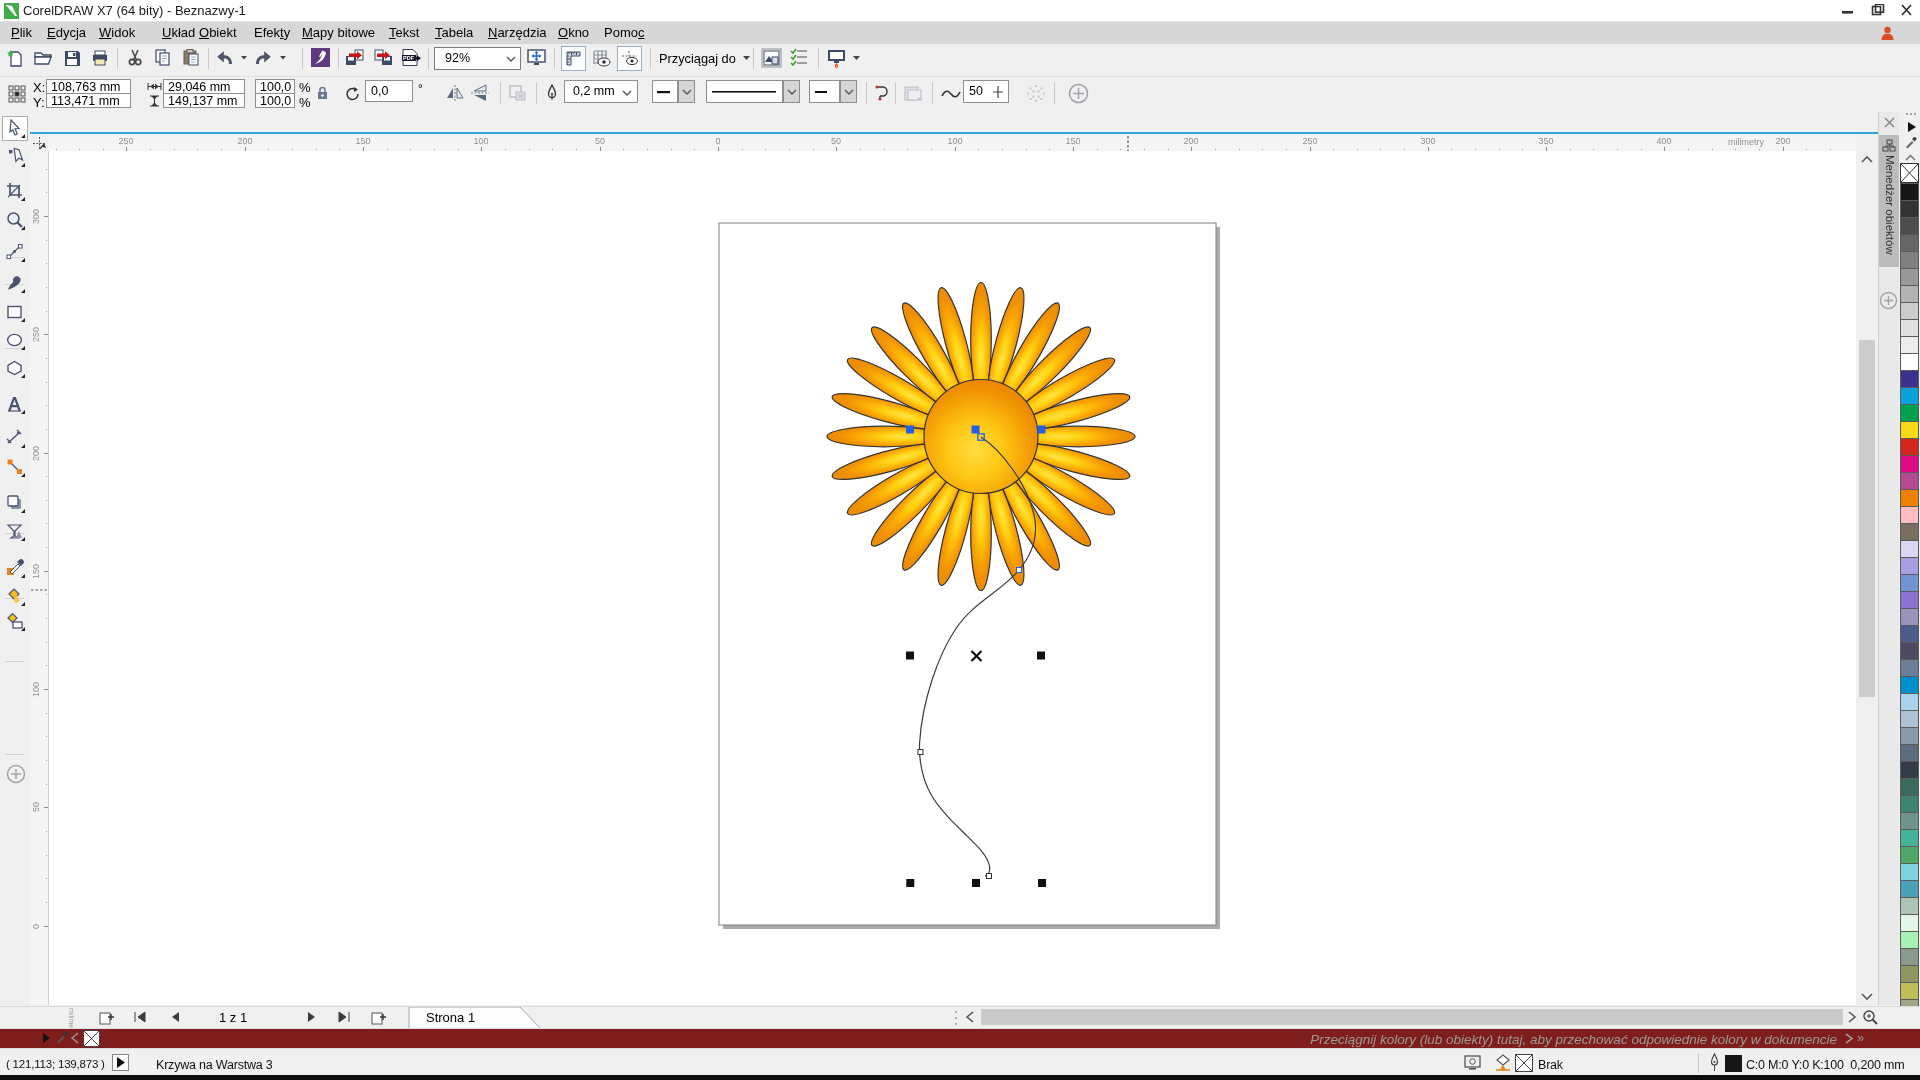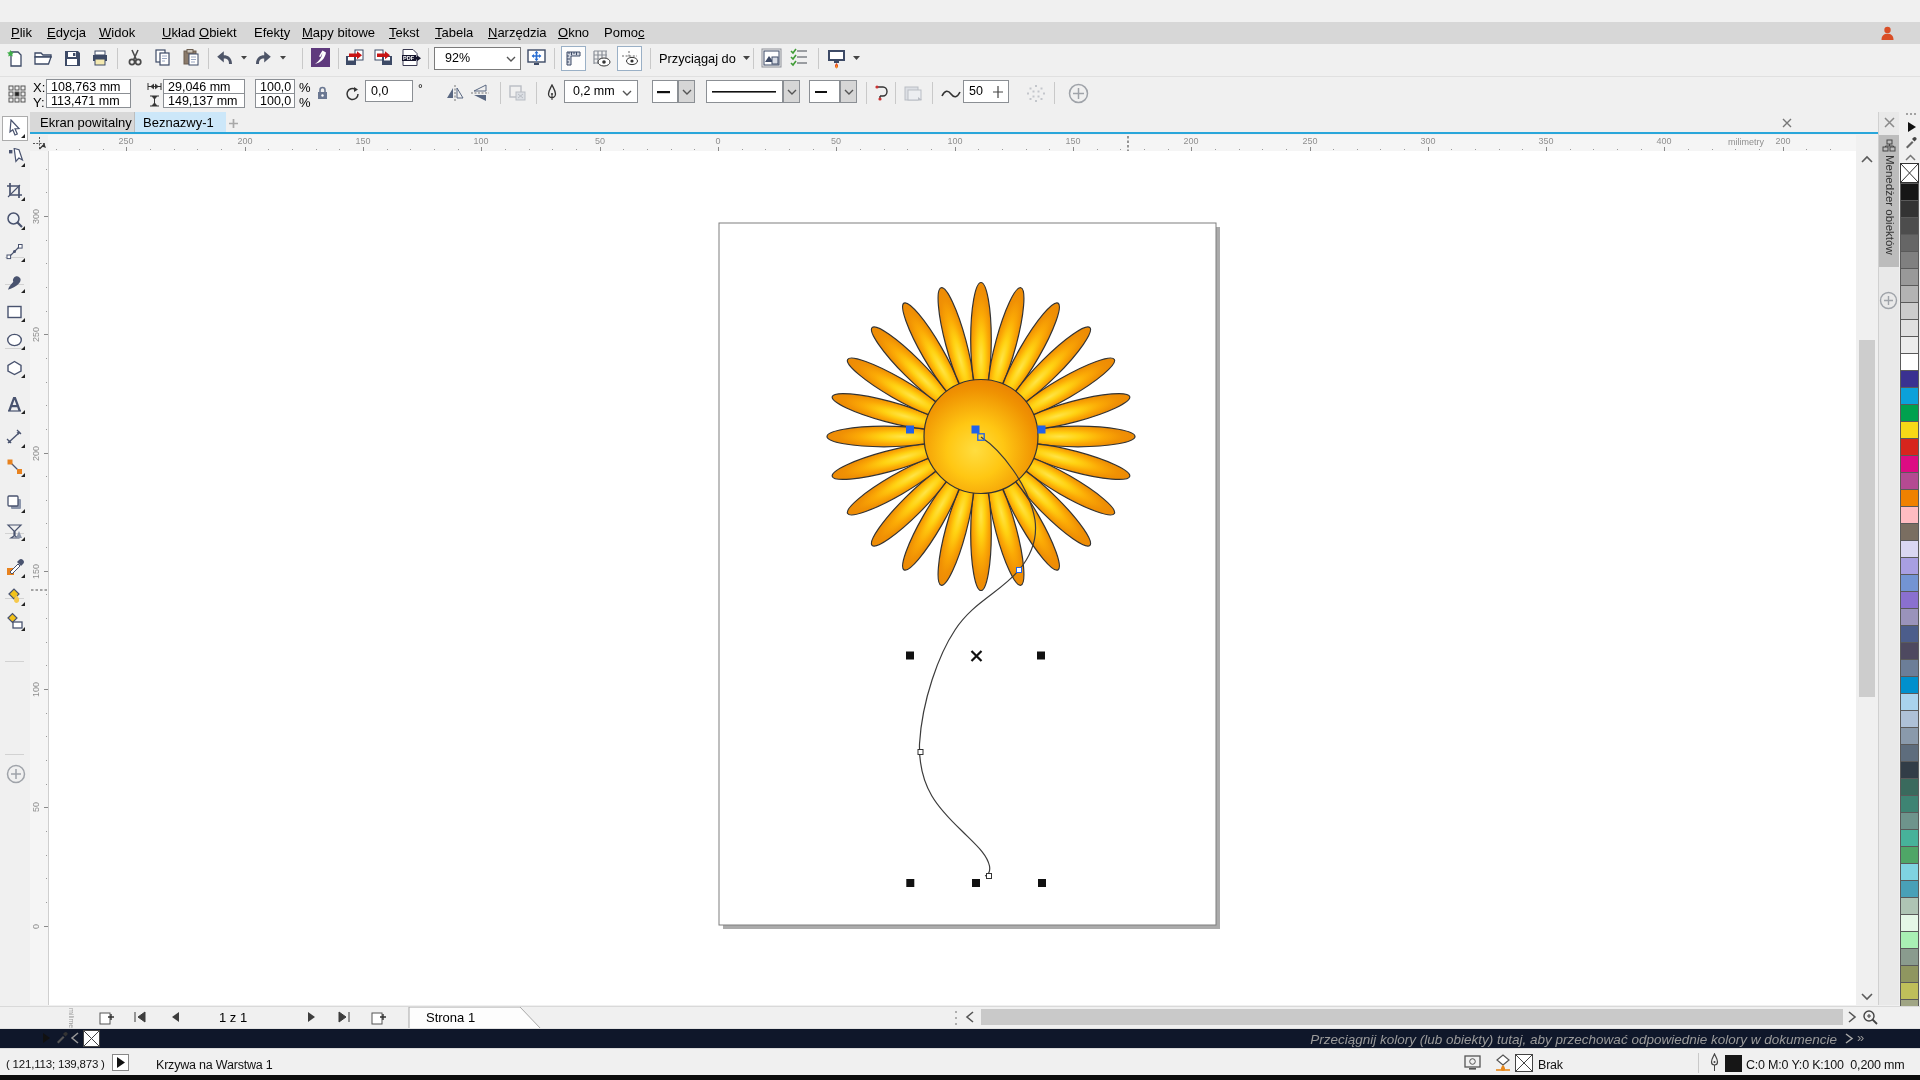--- a/index.html
+++ b/index.html
@@ -34,27 +34,40 @@
 #canvas{left:48px;top:151px;width:1808px;height:854px;background:#fff;border-left:1px solid #cfcfcf}
 
 #vscroll{left:1856px;top:151px;width:22px;height:854px;background:#f0f0f0}
 #vthumb{left:1859px;top:340px;width:16px;height:357px;background:#cdcdcd}
 #dockstrip{left:1878px;top:112px;width:21px;height:893px;background:#e9e9e9;border-left:1px solid #d0d0d0}
 #docktab{left:1879px;top:135px;width:20px;height:132px;background:#bcbcbc}
 #palcol{left:1899px;top:112px;width:21px;height:935px;background:#f0f0f0}
 .sw{position:absolute;left:1900px;width:19px;height:18px;border:1px solid #5a5a5a;box-sizing:border-box}
 
 #pagebar{left:0;top:1006px;width:1920px;height:22px;background:#f0f0f0;border-top:1px solid #d9d9d9}
-#dockrow{left:0;top:1028px;width:1920px;height:20px;background:#0f172a;border-top:1px solid #e2e2e2}
+#dockrow{left:0;top:1028px;width:1920px;height:20px;background:#7f1d1d;border-top:1px solid #e2e2e2}
 #status{left:0;top:1048px;width:1920px;height:27px;background:#f0f0f0;border-top:1px solid #dadada;font-size:11.5px;color:#111;letter-spacing:-0.2px}
 #bstrip{left:0;top:1075px;width:1920px;height:5px;background:#0c0c0c}
 .gtxt{color:#9b9b9b}
 .icon{position:absolute}
 </style></head><body>
 <div id="app">
+<div id="title" class="abs">
+<svg class="abs" style="left:4px;top:3px" width="15" height="16" viewBox="0 0 15 16">
+        <rect x="0" y="0" width="15" height="16" fill="#3fae49"></rect>
+        <path d="M1.5 1.5 L8 3 L13 13 L11 13 Z" fill="#fff"></path>
+      </svg>
+<span class="txt abs">CorelDRAW X7 (64 bity) - Beznazwy-1</span>
+<svg class="abs" style="left:1840px;top:4px" width="76" height="14" viewBox="0 0 76 14">
+        <rect x="2" y="7" width="11" height="2.6" fill="#333"></rect>
+        <rect x="32.5" y="2.5" width="8" height="8" fill="none" stroke="#333" stroke-width="1.6"></rect>
+        <rect x="35.5" y="0.2" width="8" height="8" fill="none" stroke="#333" stroke-width="1.6"></rect>
+        <path d="M62 1 L71 11 M71 1 L62 11" stroke="#333" stroke-width="1.8"></path>
+      </svg>
+</div>
     <div id="menu" class="abs">
       <span style="left:11px"><u>P</u>lik</span>
       <span style="left:47px"><u>E</u>dycja</span>
       <span style="left:99px"><u>W</u>idok</span>
       <span style="left:162px"><u>U</u>kład</span>
       <span style="left:199px"><u>O</u>biekt</span>
       <span style="left:254px">Efek<u>t</u>y</span>
       <span style="left:302px"><u>M</u>apy bitowe</span>
       <span style="left:389px"><u>T</u>ekst</span>
       <span style="left:435px"><u>T</u>abela</span>
@@ -324,30 +337,20 @@
         <rect x="11.5" y="11.5" width="2" height="2"></rect>
         <rect x="6.5" y="11.5" width="2" height="2"></rect>
         <rect x="11.5" y="6.5" width="2" height="2"></rect>
       </g>
     </svg>
     <div class="vsep" style="left:1054px;top:82px;height:22px"></div>
     <svg class="icon" style="left:1068px;top:83px" width="21" height="21" viewBox="0 0 21 21">
       <circle cx="10.5" cy="10.5" r="9" fill="none" stroke="#9fa3a9" stroke-width="1.5"></circle>
       <path d="M10.5 5 v11 M5 10.5 h11" stroke="#9fa3a9" stroke-width="1.5"></path>
     </svg>
-    <div id="tabs" class="abs">
-<div class="dtab" style="left:30px;width:105px;background:#d8d8d8;border-right:1px solid #bdbdbd">Ekran powitalny</div>
-<div class="dtab" style="left:135px;width:91px;background:#cce7f9;padding-left:8px">Beznazwy-1</div>
-<svg class="abs" style="left:228px;top:6px" width="11" height="11">
-        <path d="M5.5 1 v9 M1 5.5 h9" stroke="#a8a8a8" stroke-width="1.7"></path>
-      </svg>
-<svg class="abs" style="left:1782px;top:6px" width="10" height="10">
-        <path d="M1 1 L9 9 M9 1 L1 9" stroke="#777" stroke-width="1.4"></path>
-      </svg>
-</div>
 <div class="blueline abs"></div>
     <div id="hruler" class="abs">
       <div class="rdot" style="left:8px"></div>
       <div class="rdot" style="left:31px"></div>
       <div class="rdot" style="left:55px"></div>
       <div class="rtickv" style="left:78px"></div>
       <div class="rnum" style="left:78px;top:1px;width:40px;margin-left:-20px;text-align:center">250</div>
       <div class="rdot" style="left:102px"></div>
       <div class="rdot" style="left:126px"></div>
       <div class="rdot" style="left:149px"></div>
@@ -812,21 +815,21 @@
       <svg class="icon" style="left:1843px;top:4px" width="12" height="11" viewBox="0 0 12 11">
         <path d="M3 1 L9 5.5 L3 10" fill="none" stroke="#aaa" stroke-width="1.5"></path>
       </svg>
       <span class="abs" style="left:1857px;top:1px;font-size:13px;color:#999">»</span>
     </div>
     <div id="status" class="abs">
       <span class="abs" style="left:6px;top:9px">( 121,113; 139,873 )</span>
       <div class="abs" style="left:112px;top:5px;width:17px;height:17px;border:1px solid #888;background:#fff"><svg width="15" height="15">
           <path d="M4 2 L12 7.5 L4 13 z" fill="#111"></path>
         </svg></div>
-      <span class="abs" style="left:156px;top:9px;font-size:12.5px">Krzywa na Warstwa 1</span>
+      <span class="abs" style="left:156px;top:9px;font-size:12.5px">Krzywa na Warstwa 3</span>
       <svg class="icon" style="left:1464px;top:6px" width="18" height="16" viewBox="0 0 18 16">
         <rect x="1" y="1" width="15" height="11" fill="none" stroke="#555" stroke-width="1.3"></rect>
         <circle cx="8.5" cy="6.5" r="2.8" fill="none" stroke="#555"></circle>
         <rect x="5" y="13" width="7" height="1.6" fill="#555"></rect>
       </svg>
       <svg class="icon" style="left:1493px;top:5px" width="20" height="19" viewBox="0 0 20 19">
         <path d="M4 6 l6-5 6 5 -6 5 z" fill="#fff" stroke="#555" stroke-width="1.2"></path>
         <path d="M10 11 c-3 3-2.5 6 0 6 c2.5 0 3-3 0-6z" fill="#e8881b"></path>
         <path d="M3 16 h14" stroke="#e8881b" stroke-width="1.6"></path>
       </svg>

